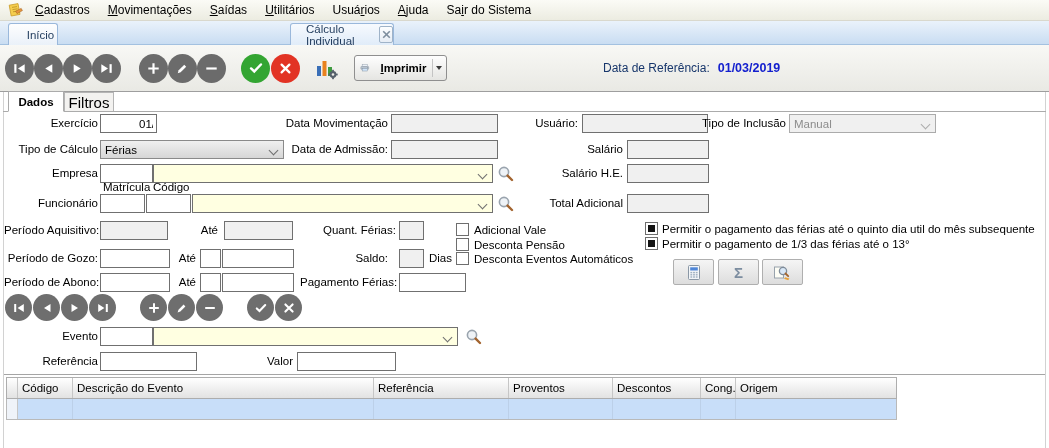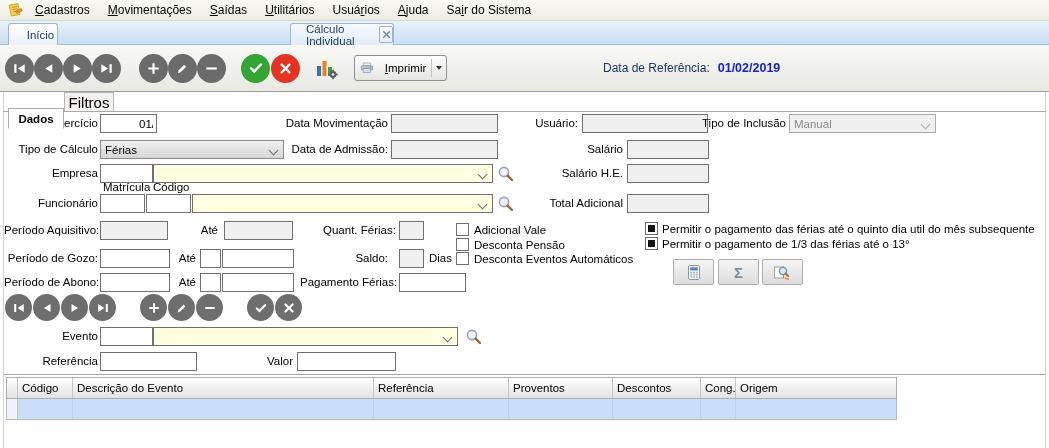--- a/index.html
+++ b/index.html
@@ -38,21 +38,21 @@
     background:linear-gradient(#FEFEFE,#E5E5E2);display:flex;align-items:center;
     box-sizing:border-box;padding:0 4px 0 5px;font-size:11.5px;flex:0 0 auto;}
   .print-sep{width:1px;height:18px;background:#C4C4C4;margin:0 4px 0 5px;}
   .dd-arrow{width:0;height:0;border-left:3.5px solid transparent;border-right:3.5px solid transparent;border-top:4px solid #3A3A3A;}
   .dataref{position:absolute;left:603px;top:0;height:46px;display:flex;align-items:center;font-size:12px;}
   .dataref .dl{color:#17366B;}
   .dataref .dv{margin-left:8px;font-weight:bold;color:#1420CE;font-size:12.5px;}
 
   
   .subtab-line{position:absolute;left:3px;right:3px;top:111px;height:1px;background:#ABABAB;z-index:2;}
-  #subtab-dados{position:absolute;left:8px;top:108px;width:56px;height:21px;background:#FFF;
+  #subtab-dados{position:absolute;left:8px;top:91px;width:56px;height:21px;background:#FFF;
     border:1px solid #ABABAB;border-bottom:1px solid #FFF;z-index:3;font-weight:bold;font-size:11.5px;
     display:flex;align-items:center;justify-content:center;box-sizing:border-box;}
   #subtab-filtros{position:absolute;left:64px;top:92px;width:50px;height:20px;background:#F3F2F0;
     border:1px solid #B5B5B5;z-index:1;font-size:15px;
     display:flex;align-items:center;justify-content:center;box-sizing:border-box;}
   .side-l{position:absolute;left:3px;top:92px;bottom:0;width:1px;background:#D2D2D2;}
   .side-r{position:absolute;right:3px;top:92px;bottom:0;width:1px;background:#D2D2D2;}
 
   
   .lbl{position:absolute;font-size:11.5px;height:19px;line-height:19px;white-space:nowrap;}
@@ -192,28 +192,28 @@
       </svg>
     </span>
 
     <span class="printbtn ml15">
       <svg width="20" height="18" viewBox="0 0 22 18">
         <rect x="5" y="1" width="12" height="4.5" fill="#EDF2F7" stroke="#8A97A5"></rect>
         <rect x="2" y="5.5" width="18" height="6.5" rx="1" fill="#B9C4CE" stroke="#7E8B99"></rect>
         <rect x="5" y="10" width="12" height="6" fill="#CFE3F8" stroke="#7E8B99"></rect>
         <circle cx="17" cy="7.5" r="0.9" fill="#5F6E7D"></circle>
       </svg>
-      <span style="margin-left:11px;"><u>I</u>mprimir</span>
+      <span style="margin-left:11px;font-weight:bold;"><u>I</u>mprimir</span>
       <span class="print-sep"></span>
       <span class="dd-arrow"></span>
     </span>
 
     <div class="dataref">
       <span class="dl">Data de Referência:</span>
-      <span class="dv">01/02/2019</span>
+      <span class="dv">01/03/2019</span>
     </div>
   </div>
 
   <div class="side-l"></div>
   <div class="side-r"></div>
   <div class="subtab-line"></div>
   <div id="subtab-dados">
       <span>Dados</span>
     </div>
   <div id="subtab-filtros">

